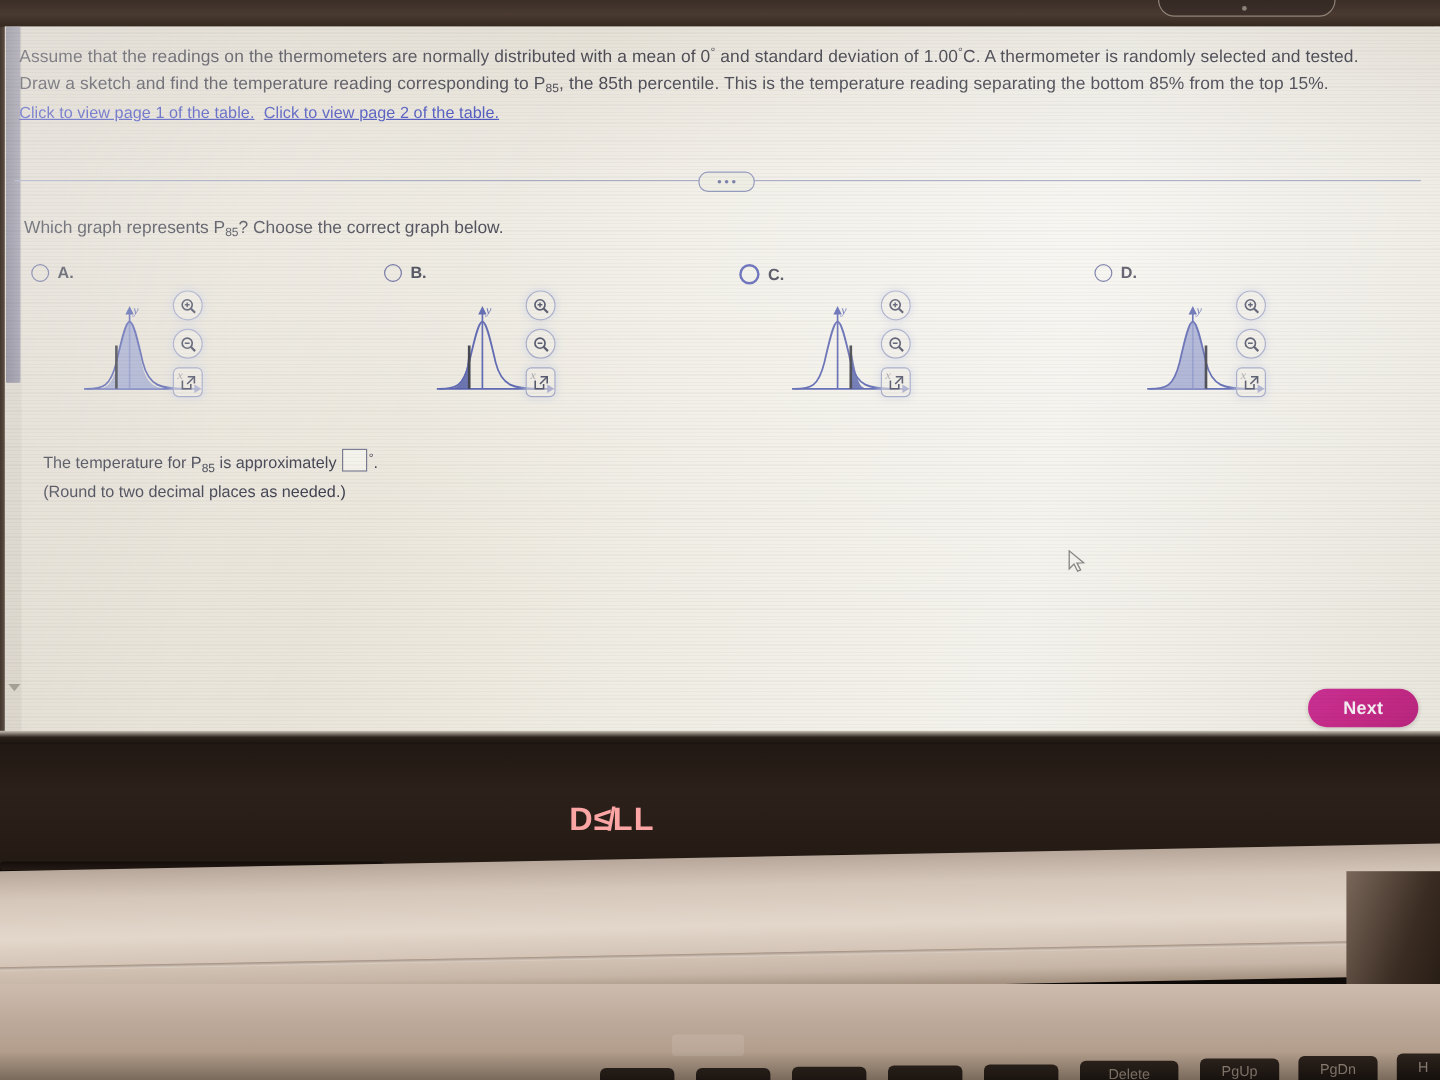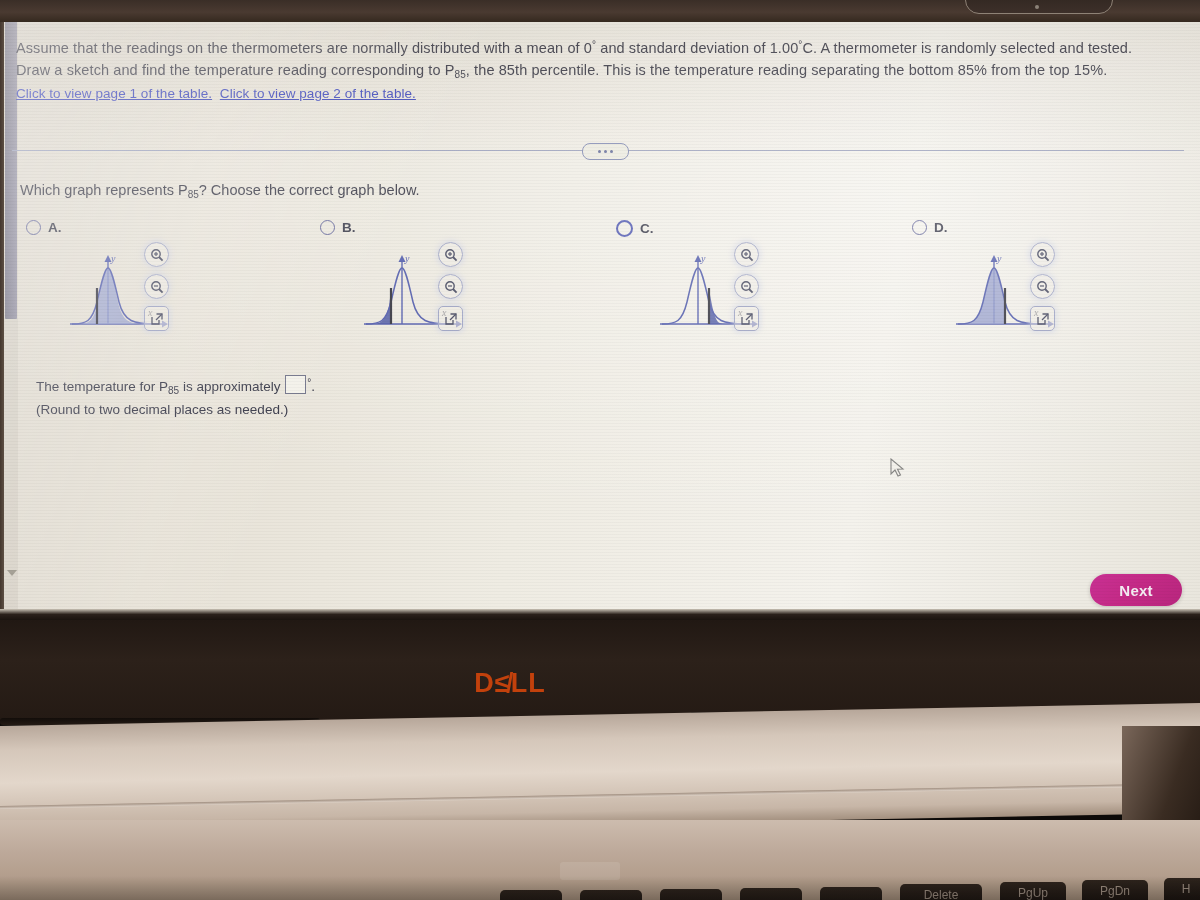--- a/index.html
+++ b/index.html
@@ -144,21 +144,21 @@
   .cursor{position:absolute;left:886px;top:436px;opacity:.72;}
 
   
   .hinge-strip{
     position:absolute;left:0;top:620px;width:1200px;height:100px;
     background:linear-gradient(180deg,#211813 0%,#2c211a 40%,#241a14 100%);
   }
   .dell-logo{
     position:absolute;left:455px;top:668px;width:110px;height:30px;
     display:flex;align-items:center;justify-content:center;
-    color:#c2410c;font-size:27px;font-weight:700;letter-spacing:1px;
+    color:#fca5a5;font-size:27px;font-weight:700;letter-spacing:1px;
   }
   .vent{
     position:absolute;height:7px;border-radius:3px;
     background:linear-gradient(180deg,#120d0a,#241a14);
   }
   .vent-l{left:0px;top:718px;width:320px;}
   .vent-r{left:690px;top:712px;width:345px;}
 
   .palm-top{
     position:absolute;left:0;top:726px;width:1200px;height:110px;

